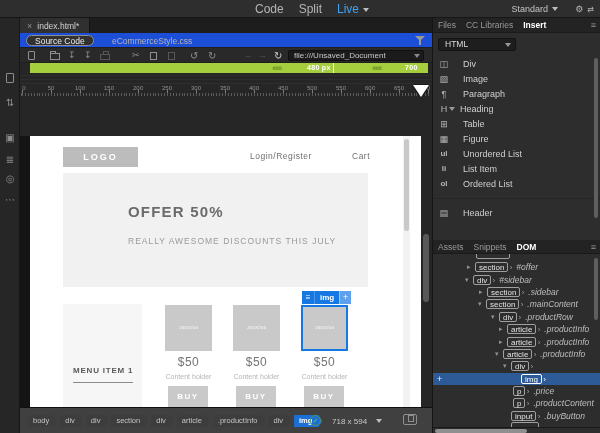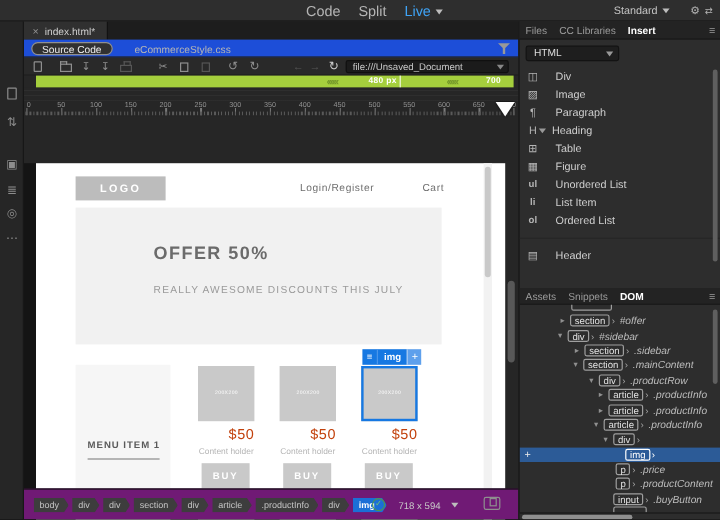--- a/index.html
+++ b/index.html
@@ -87,32 +87,32 @@
   .m-sidebar{position:absolute;left:33px;top:168px;width:79px;height:142px;background:#f6f6f6;}
   .m-search{position:absolute;left:9px;top:22px;width:61px;height:22px;background:#fff;border:1px solid #d2d2d2;
             font-size:8.5px;color:#adadad;text-align:center;line-height:20px;letter-spacing:.5px;}
   .m-menutitle{position:absolute;left:10px;top:62px;font-size:8px;font-weight:bold;color:#5a5a5a;letter-spacing:.8px;}
   .m-hr{position:absolute;left:10px;top:78px;width:60px;border-top:1px solid #8a8a8a;}
   .m-link{position:absolute;left:15px;font-size:8.5px;color:#5a5a5a;letter-spacing:.5px;}
   .m-card{position:absolute;top:169px;width:47px;}
   .m-ph{position:relative;width:47px;height:46px;background:#c9c9c9;display:flex;align-items:center;justify-content:center;}
   .m-ph .phtext{font-size:6px;transform:scale(.7);color:#fff;letter-spacing:.5px;}
   .m-ph.sel{border:2px solid #1678e2;}
-  .m-price{position:absolute;left:0;top:50px;width:47px;text-align:right;font-size:12px;color:#c2410c;letter-spacing:.5px;}
+  .m-price{position:absolute;left:0;top:50px;width:47px;text-align:center;font-size:12px;color:#737373;letter-spacing:.5px;}
   .m-content{position:absolute;left:-8px;top:68px;width:63px;text-align:center;font-size:7px;color:#b5b5b5;}
   .m-buy{position:absolute;left:3px;top:81px;width:40px;height:21px;background:#c9c9c9;color:#fff;
          font-size:8px;font-weight:bold;letter-spacing:1.5px;text-align:center;line-height:21px;}
   .m-ph2{position:absolute;top:292px;width:47px;height:18px;background:#c9c9c9;}
   .eltag{position:absolute;left:272px;top:155px;height:13px;display:flex;z-index:4;}
   .eltag .ham{width:13px;height:13px;background:#1678e2;color:#fff;font-size:8px;line-height:13px;text-align:center;border-right:1px solid #4a95ea;}
   .eltag .tagname{height:13px;background:#1678e2;color:#fff;font-size:8px;font-weight:bold;line-height:13px;padding:0 5px;}
   .eltag .plusbox{width:12px;height:13px;background:#5ea0ec;color:#fff;font-size:9px;line-height:12px;text-align:center;border-left:1px solid #9cc4f2;}
 
   
-  .statusbar{position:absolute;left:0;top:389px;width:412px;height:26px;background:#701a75;border-top:1px solid #101010;}
+  .statusbar{position:absolute;left:0;top:389px;width:412px;height:26px;background:#404040;border-top:1px solid #101010;}
   .chips{position:absolute;left:8px;top:7px;display:flex;gap:3px;}
   .chip{height:12px;line-height:12px;background:#3d3d3d;color:#c4c4c4;font-size:7.5px;padding:0 8px 0 5px;
         clip-path:polygon(0 0,calc(100% - 4px) 0,100% 50%,calc(100% - 4px) 100%,0 100%);}
   .chip.active{background:#1b6fd6;color:#fff;font-weight:bold;padding-right:10px;}
   .lintok{position:absolute;left:290px;top:7px;width:11px;height:11px;border:1px solid #4e9553;border-radius:50%;
           color:#6fbf73;font-size:7px;line-height:10px;text-align:center;}
   .dimsel{position:absolute;left:312px;top:7px;height:12px;display:flex;align-items:center;gap:5px;font-size:8px;color:#c8c8c8;}
   .ic-monitor{position:absolute;left:383px;top:6px;width:14px;height:11px;border:1px solid #8f8f8f;border-radius:2px;}
   .ic-monitor::after{content:"";position:absolute;right:2px;bottom:2px;width:4px;height:5px;border:1px solid #8f8f8f;}
 

